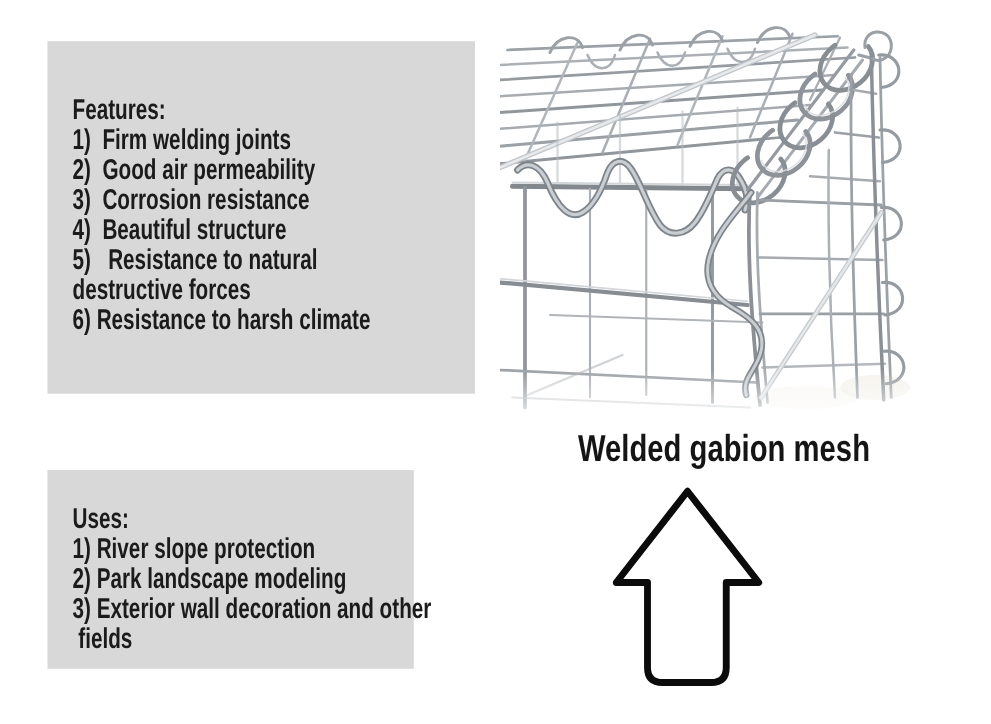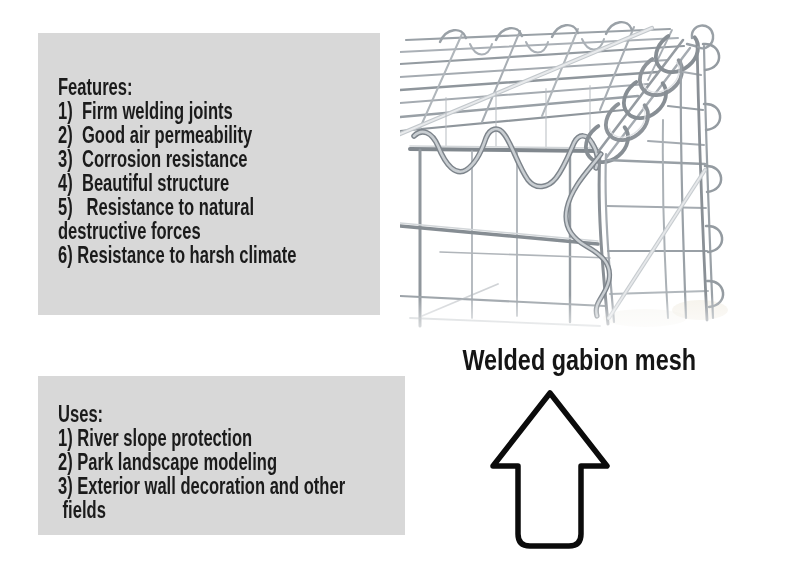--- a/index.html
+++ b/index.html
@@ -11,21 +11,21 @@
   .panel{
     position:absolute;background:#d8d8d8;box-sizing:border-box;
   }
   .panel-text{position:absolute;left:20px;}
   .pline{
     font-weight:700;font-size:23px;line-height:24px;color:#1b1b1b;
     white-space:pre;transform:scaleX(0.72);transform-origin:0 50%;
   }
   #features-panel{left:38px;top:33px;width:342px;height:282px;}
   #features-panel .panel-text{top:42px;}
-  #uses-panel{left:38px;top:376px;width:367px;height:159px;}
+  #uses-panel{left:38px;top:376px;width:293px;height:159px;}
   #uses-panel .panel-text{top:26px;}
   #caption{
     position:absolute;left:436px;top:346px;width:240px;
     text-align:center;font-weight:700;font-size:30px;line-height:28px;
     color:#151515;white-space:pre;transform:scaleX(0.78);transform-origin:50% 50%;
   }
   #mesh-photo{position:absolute;left:400px;top:0px;}
   #arrow-wrap{position:absolute;left:480px;top:385px;}
   svg{display:block;}
 </style>

